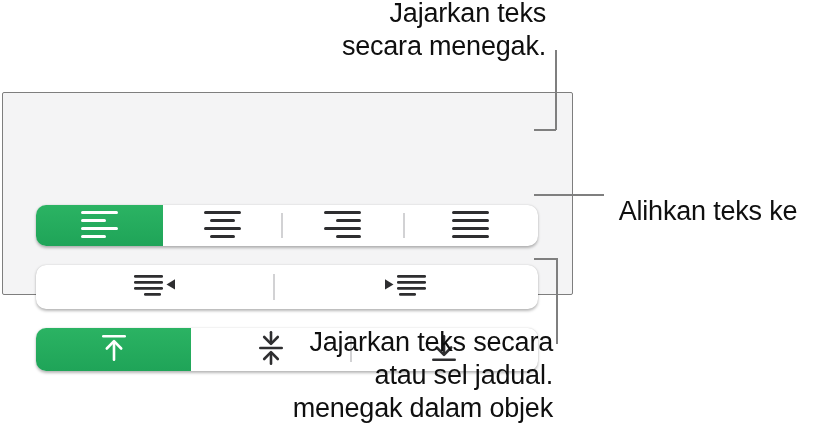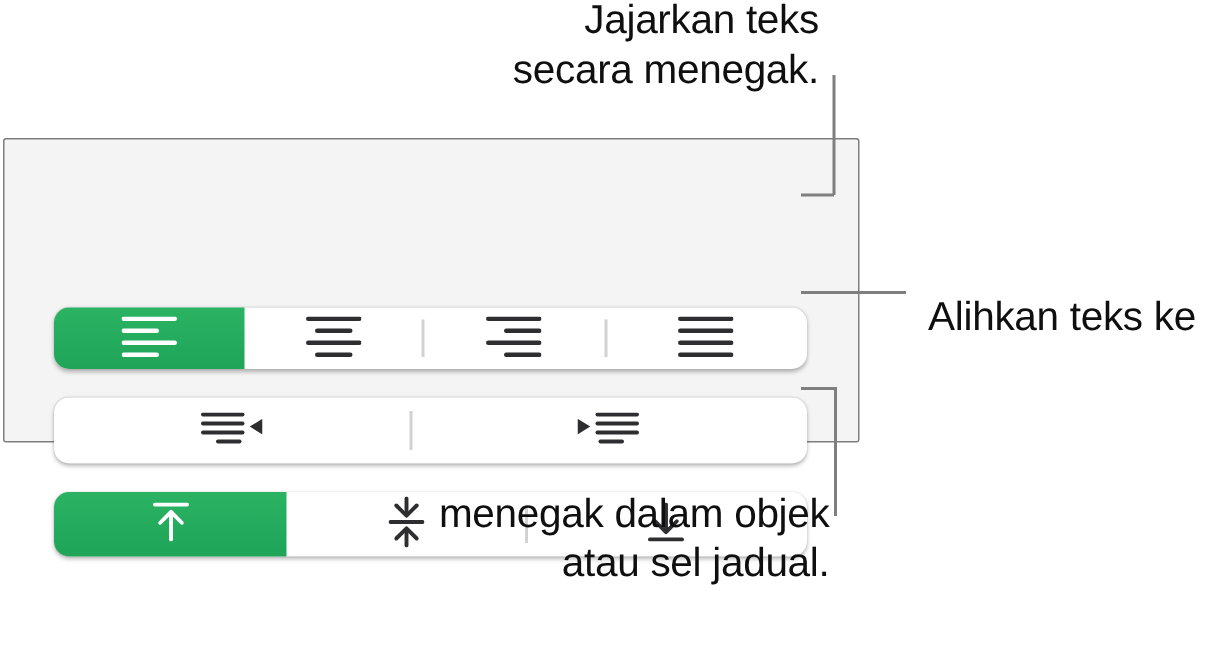--- a/index.html
+++ b/index.html
@@ -158,17 +158,18 @@
   <div class="callout co-top">
     <div>Jajarkan teks</div>
     <div>secara menegak.</div>
   </div>
 
   <div class="callout co-right">
     <div>Alihkan teks ke</div>
   </div>
 
   <div class="callout co-bottom">
+    <div>Jajarkan teks secara</div>
+    <div>atau sel jadual.</div>
     <div>menegak dalam objek</div>
-    <div>atau sel jadual.</div>
   </div>
 
 </div>
 
 </body></html>

